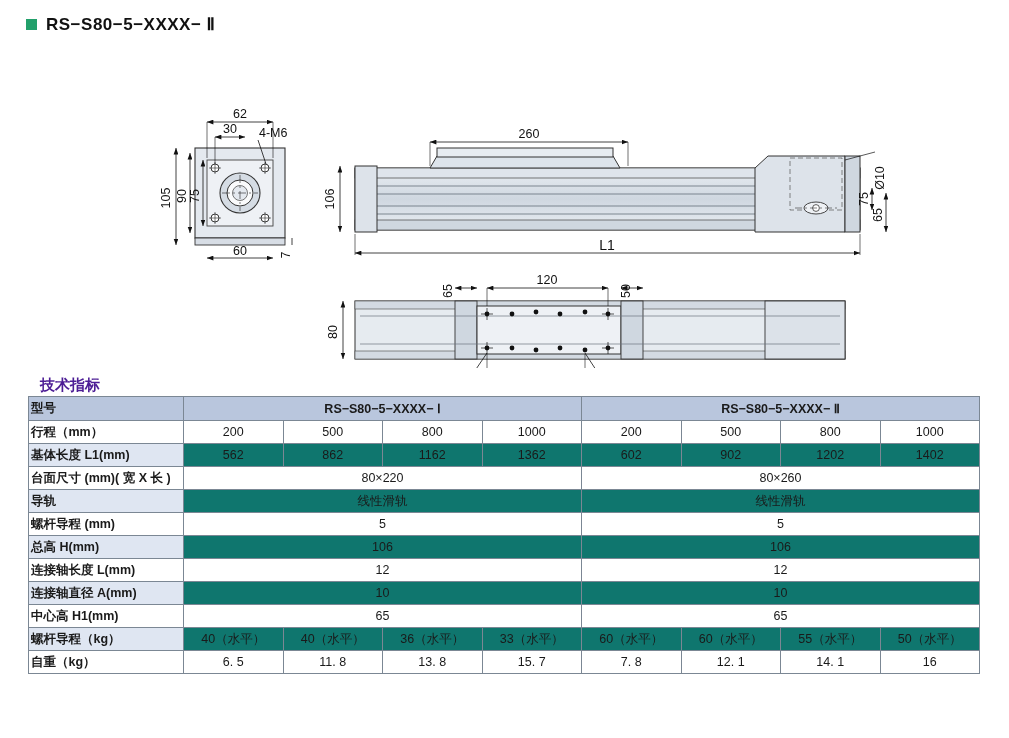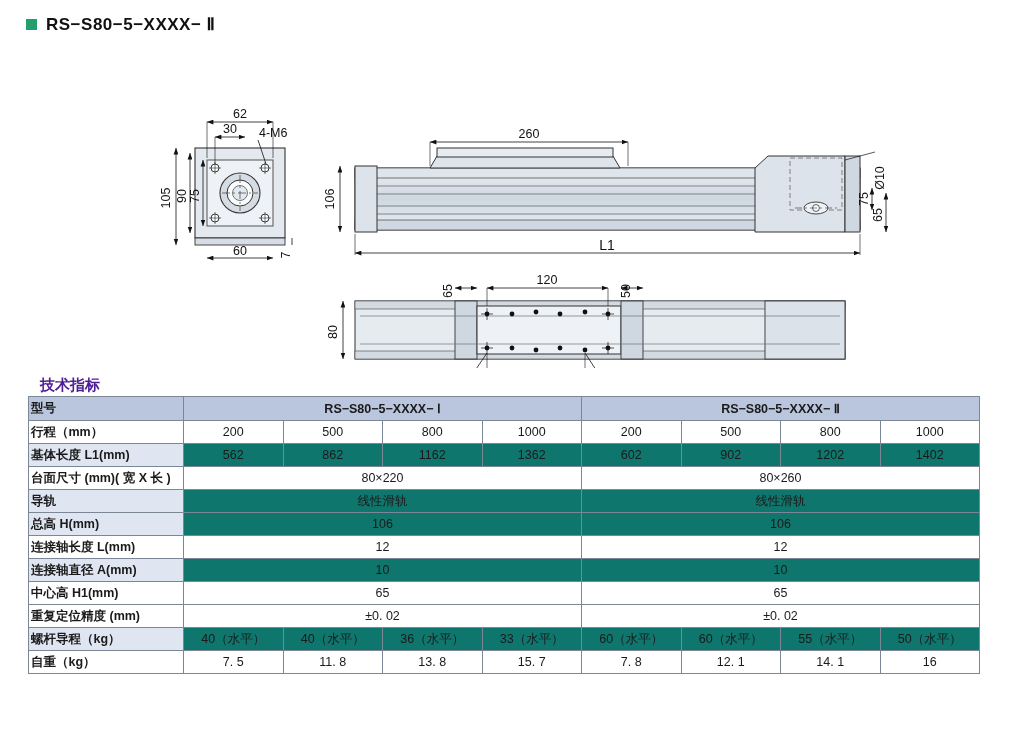--- a/index.html
+++ b/index.html
@@ -286,59 +286,59 @@
       <tr class="shadeA">
         <td class="lbl">台面尺寸 (mm)( 宽 X 长 )</td>
         <td colspan="4">80×220</td>
         <td colspan="4">80×260</td>
       </tr>
       <tr class="shadeB">
         <td class="lbl">导轨</td>
         <td colspan="4">线性滑轨</td>
         <td colspan="4">线性滑轨</td>
       </tr>
+      <tr class="shadeA">
+        <td class="lbl">螺杆导程 (mm)</td>
+        <td colspan="4">5</td>
+        <td colspan="4">5</td>
+      </tr>
       <tr class="shadeB">
         <td class="lbl">总高 H(mm)</td>
         <td colspan="4">106</td>
         <td colspan="4">106</td>
       </tr>
       <tr class="shadeA">
         <td class="lbl">连接轴长度 L(mm)</td>
         <td colspan="4">12</td>
         <td colspan="4">12</td>
       </tr>
       <tr class="shadeB">
         <td class="lbl">连接轴直径 A(mm)</td>
         <td colspan="4">10</td>
         <td colspan="4">10</td>
       </tr>
       <tr class="shadeA">
         <td class="lbl">中心高 H1(mm)</td>
         <td colspan="4">65</td>
         <td colspan="4">65</td>
-      </tr>
-      <tr class="shadeA">
-        <td class="lbl">重复定位精度 (mm)</td>
-        <td colspan="4">±0. 02</td>
-        <td colspan="4">±0. 02</td>
       </tr>
       <tr class="shadeB">
         <td class="lbl">螺杆导程（kg）</td>
         <td>40（水平）</td>
         <td>40（水平）</td>
         <td>36（水平）</td>
         <td>33（水平）</td>
         <td>60（水平）</td>
         <td>60（水平）</td>
         <td>55（水平）</td>
         <td>50（水平）</td>
       </tr>
       <tr class="shadeA">
         <td class="lbl">自重（kg）</td>
-        <td>7. 5</td>
+        <td>6. 5</td>
         <td>11. 8</td>
         <td>13. 8</td>
         <td>15. 7</td>
         <td>7. 8</td>
         <td>12. 1</td>
         <td>14. 1</td>
         <td>16</td>
       </tr>
     </tbody>
 </table>

